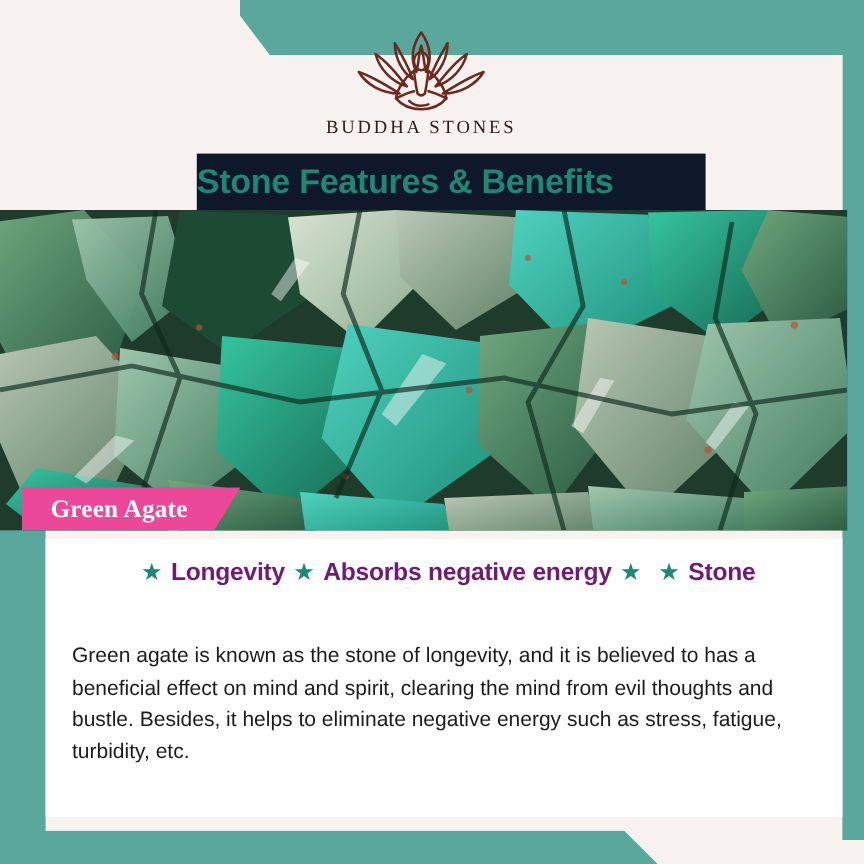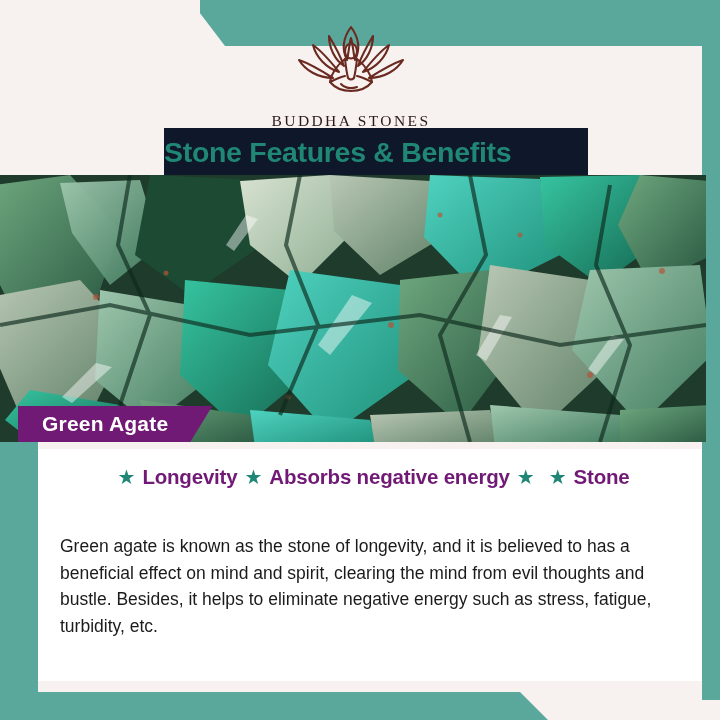--- a/index.html
+++ b/index.html
@@ -69,21 +69,21 @@
     width: 132px;
     height: 78px;
     margin: 0 auto;
     display: block;
   }
   .brand-word {
     font-family: "Liberation Serif", serif;
     font-size: 15.5px;
     letter-spacing: 2.4px;
     color: #2b1a16;
-    margin-top: 16px;
+    margin-top: 2px;
   }
 
   
   .title-banner {
     position: absolute;
     top: 128px; left: 164px;
     width: 424px;
     height: 48px;
     background: #0f172a;
     display: flex;
@@ -108,24 +108,25 @@
     background: #2f6b52;
   }
   .hero svg { display: block; }
 
   
   .stone-tag {
     position: absolute;
     top: 406px; left: 18px;
     height: 36px;
     padding: 0 44px 0 24px;
-    background: #701a75;
+    background: #ec4899;
     display: flex;
     align-items: center;
     clip-path: polygon(0 0, 100% 0, calc(100% - 22px) 100%, 0 100%);
+    font-family: Liberation Serif, serif;
   }
   .stone-tag-label {
     color: #ffffff;
     font-size: 21px;
     font-weight: bold;
     letter-spacing: 0.2px;
   }
 
   
   .card {

